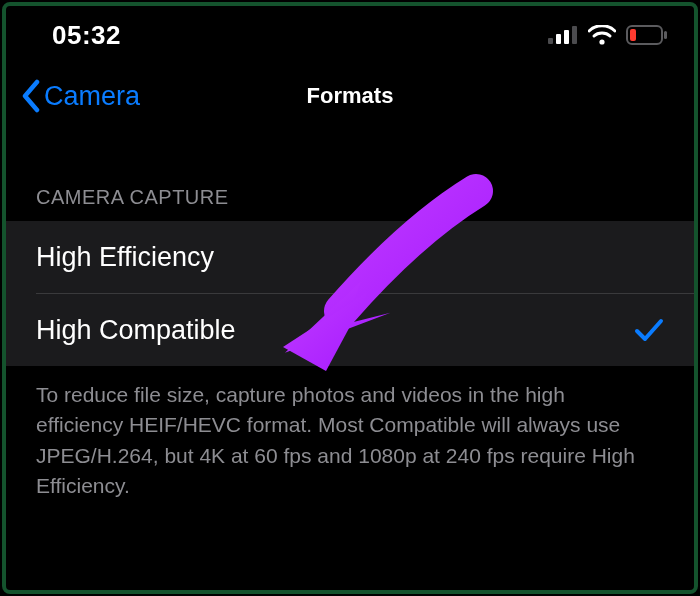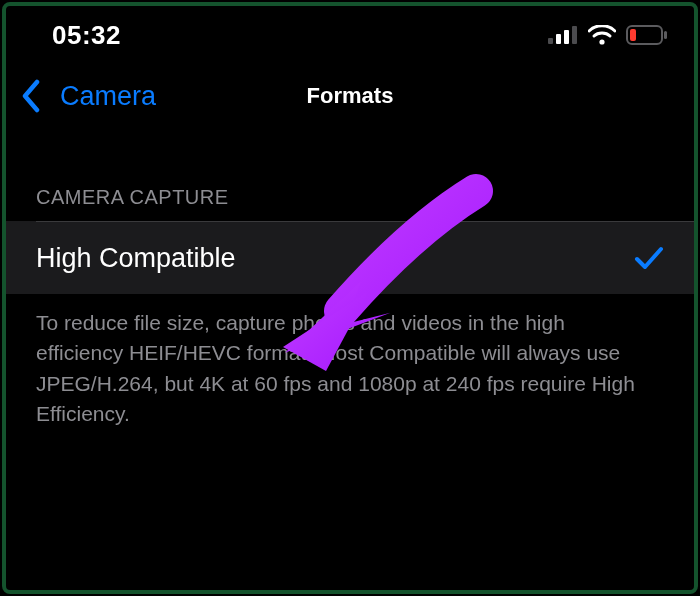--- a/index.html
+++ b/index.html
@@ -43,21 +43,21 @@
   
   .nav-bar {
     position: relative;
     height: 64px;
     display: flex;
     align-items: center;
   }
   .back-btn {
     display: flex;
     align-items: center;
-    gap: 18px;
+    gap: 2px;
     color: #0a7cff;
     font-size: 27px;
     font-weight: 400;
     padding-left: 14px;
     cursor: pointer;
   }
   .back-chevron svg { display:block; }
   .nav-title {
     position: absolute;
     left: 0; right: 0;
@@ -155,20 +155,23 @@
       <span>Camera</span>
     </div>
     <div class="nav-title">Formats</div>
   </div>
 
   <div class="section-gap"></div>
 
   <div class="section-header">CAMERA CAPTURE</div>
 
   <div class="list">
+    <div class="cell">
+      <span>High Efficiency</span>
+    </div>
     <div class="separator"></div>
     <div class="cell">
       <span>High Compatible</span>
       <span class="checkmark">
         <svg width="30" height="26" viewBox="0 0 30 26">
           <polyline points="3,14 11,22 27,4" fill="none" stroke="#0a7cff" stroke-width="4" stroke-linecap="round" stroke-linejoin="round"></polyline>
         </svg>
       </span>
     </div>
   </div>

